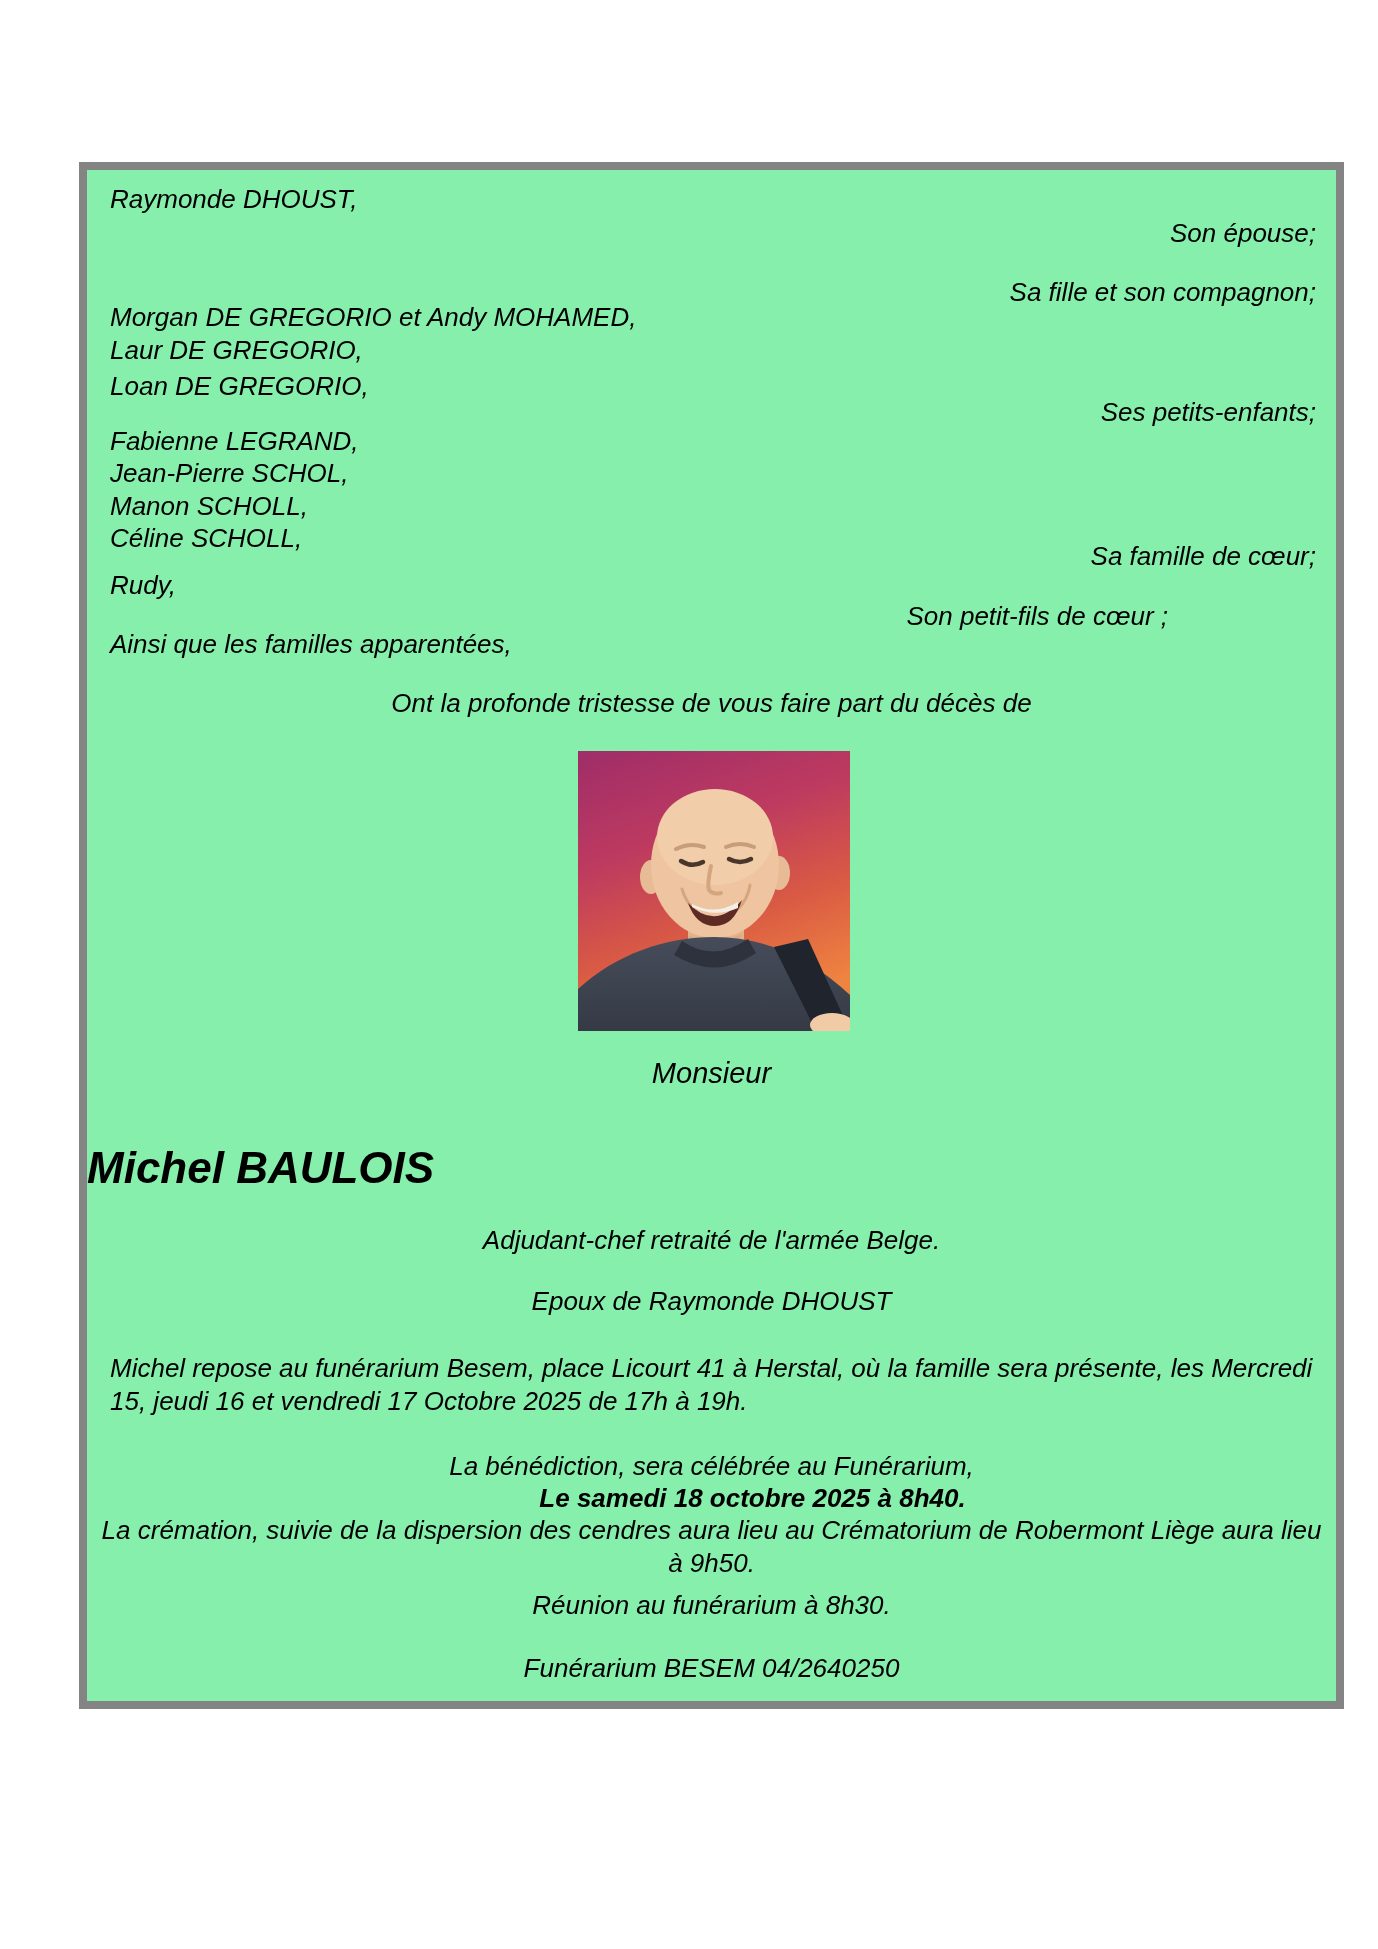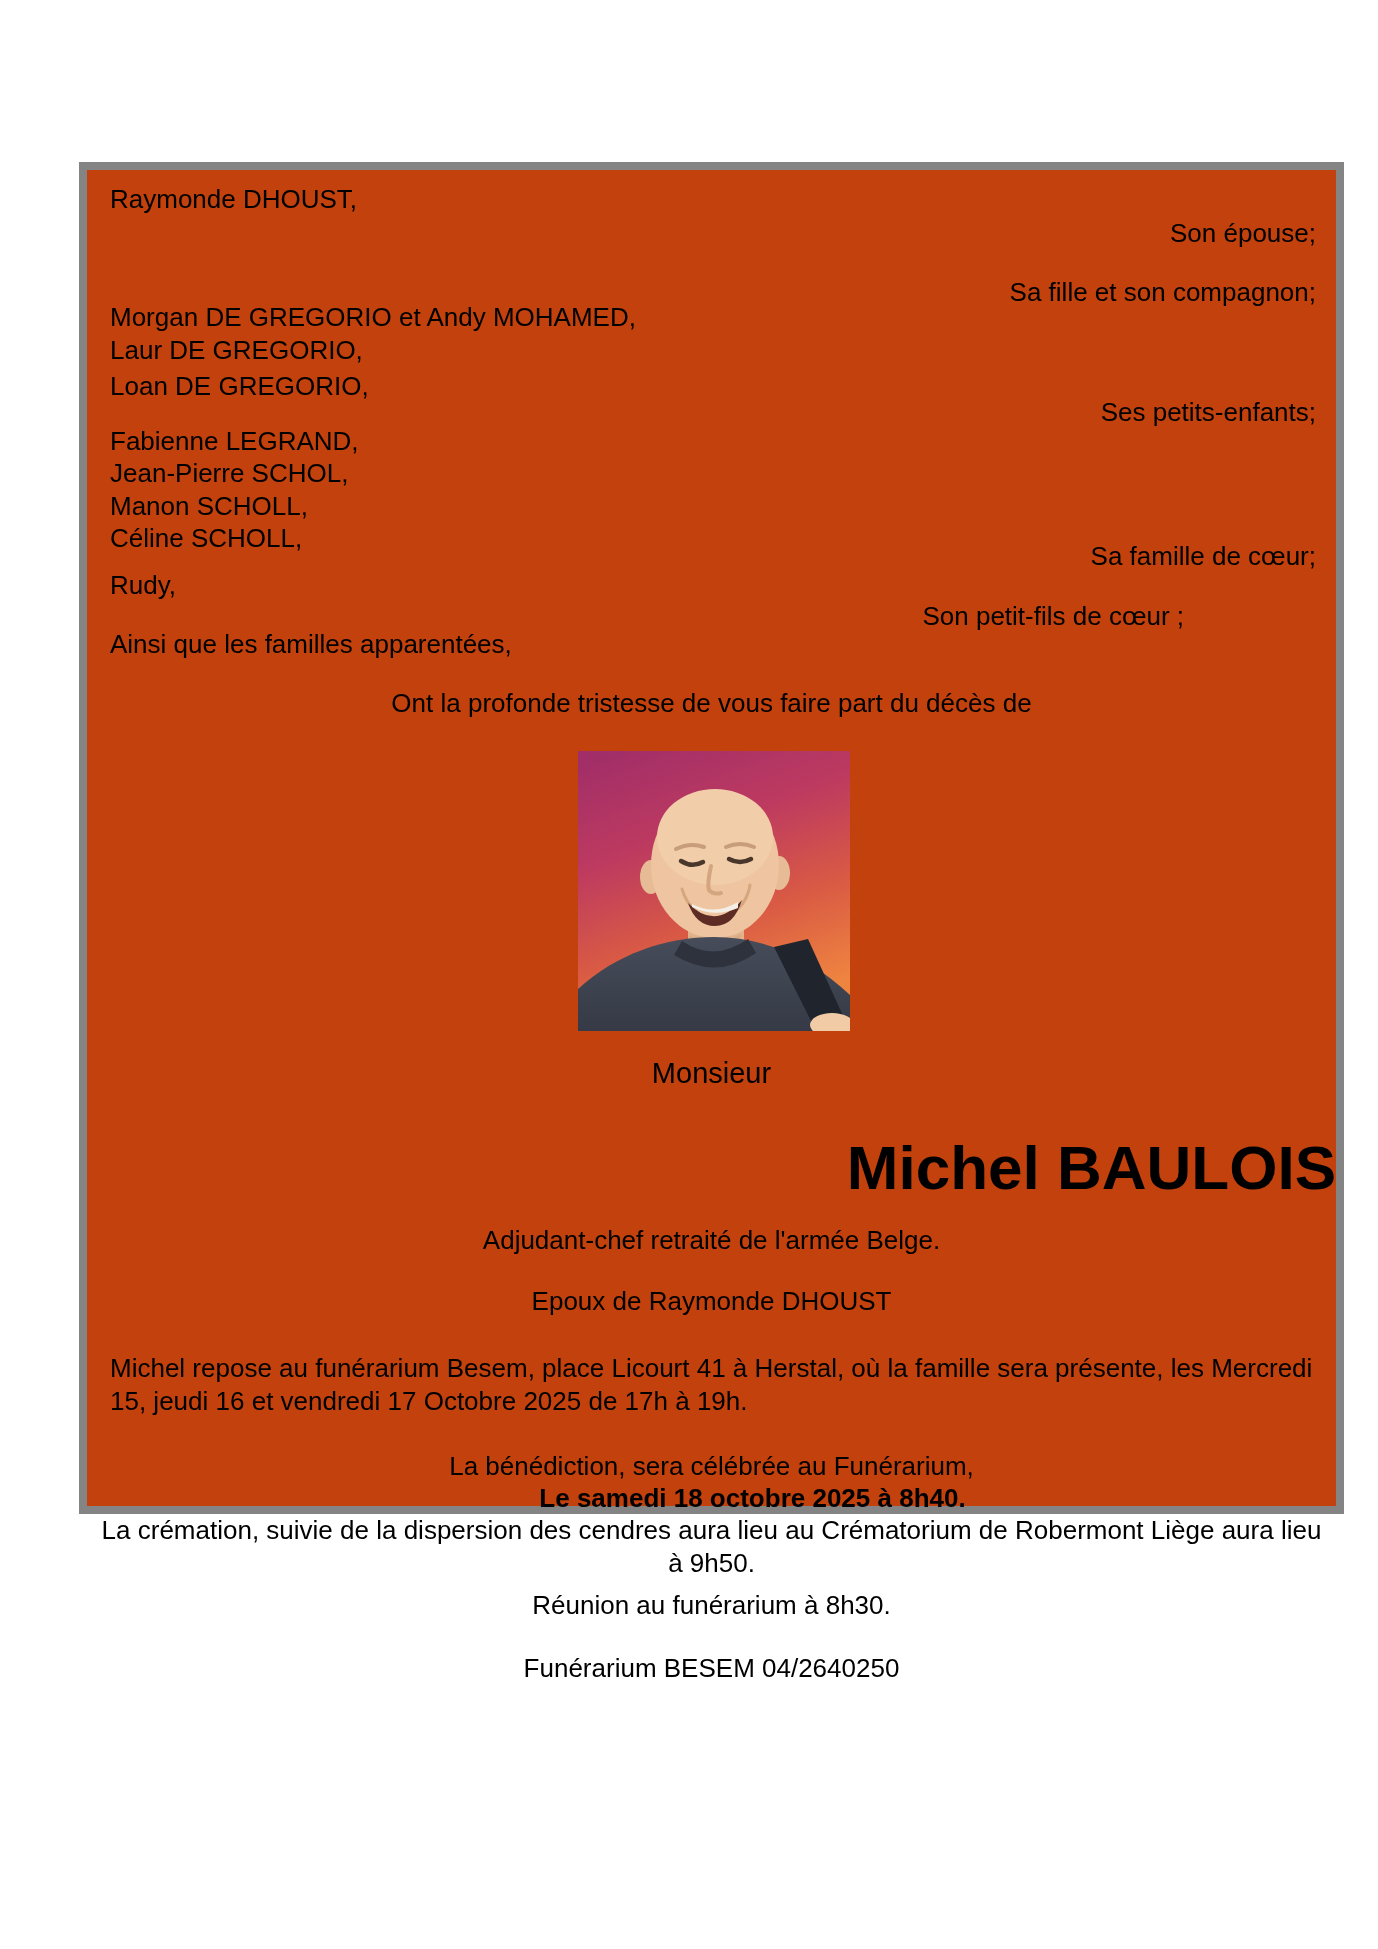--- a/index.html
+++ b/index.html
@@ -2,34 +2,34 @@
 <html lang="fr"><head>
 <meta charset="utf-8">
 <style>
   html,body{margin:0;padding:0;background:#ffffff;}
   body{
     width:1378px;height:1949px;position:relative;
     font-family:"Liberation Sans","DejaVu Sans",sans-serif;
     color:#000;
   }
   .card{
-    position:absolute;left:79px;top:162px;width:1265px;height:1352px;
-    box-sizing:border-box;border:8px solid #848484;background:#c2410c;
+    position:absolute;left:79px;top:162px;width:1265px;height:1547px;
+    box-sizing:border-box;border:8px solid #848484;background:#86efac;font-style:italic;
   }
   .ln{
     position:absolute;font-size:26px;line-height:33px;white-space:nowrap;
   }
   .l{left:23px;}
   .r{right:20px;text-align:right;}
-  .ri{right:152px;text-align:right;}
+  .ri{right:168px;text-align:right;}
   .c{left:0;width:100%;text-align:center;}
   .monsieur{font-size:29px;}
   .headline{
-    position:absolute;left:0;width:100%;text-align:right;
-    font-size:62px;line-height:60px;font-weight:bold;white-space:nowrap;
+    position:absolute;left:0;width:100%;text-align:left;
+    font-size:44px;line-height:60px;font-weight:bold;white-space:nowrap;
   }
   .bold{font-weight:bold;margin-left:41px;}
   .photo{
     position:absolute;left:491px;top:581px;width:272px;height:280px;overflow:hidden;
   }
   .photo svg{display:block;width:272px;height:280px;}
 </style>
 </head>
 <body>
 

